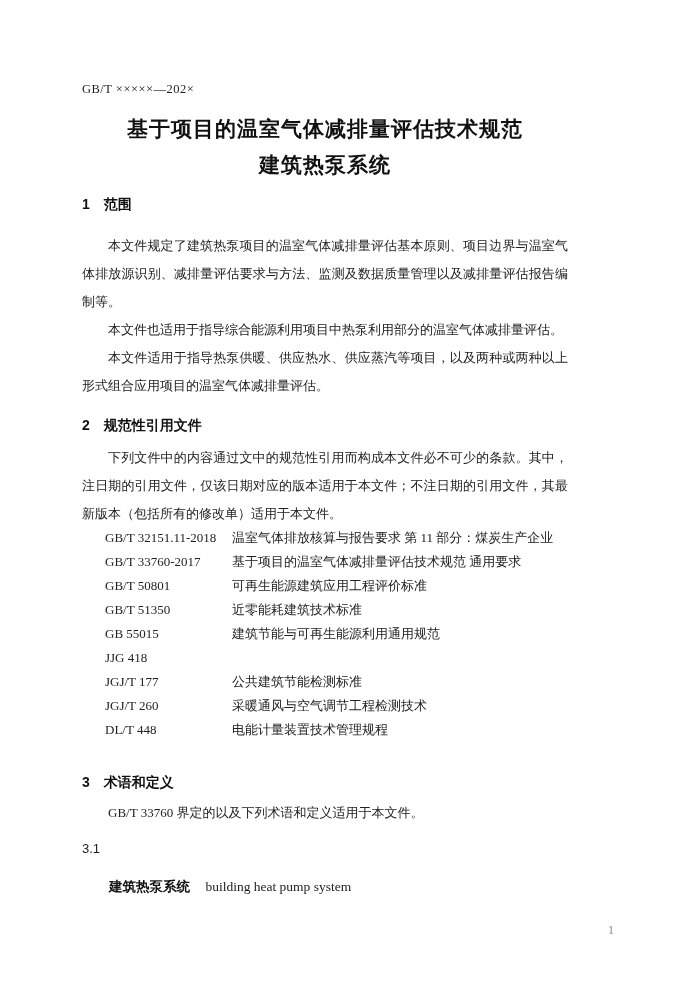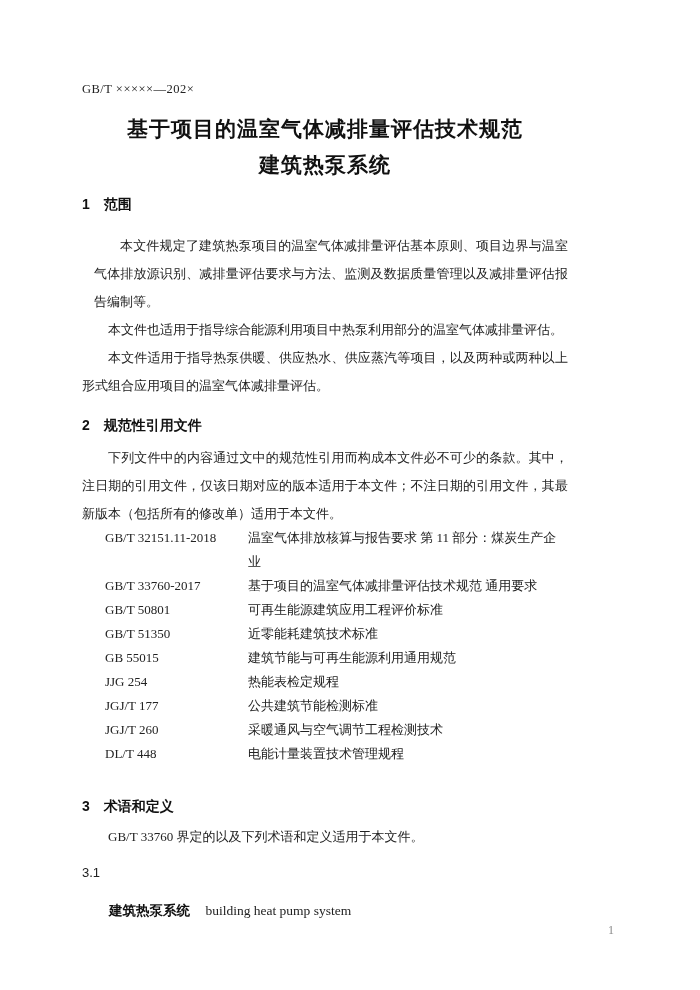--- a/index.html
+++ b/index.html
@@ -54,32 +54,31 @@
   .sec2 { margin-top: 16px; }
   .sec3 { margin-top: 31px; }
   p.body {
     margin: 0;
     font-size: 13px;
     line-height: 28px;
     text-indent: 2em;
     text-align: justify;
     color: #222222;
   }
-  p.body.first { margin-top: 19px; margin-left: 12px; }
+  p.body.first { margin-top: 19px; }
   p.body.intro2 { margin-top: 10px; }
   p.body.intro3 { margin-top: 8px; }
   .ref-list {
     margin: -2px 0 0 23px;
   }
   .ref-row {
     display: flex;
     line-height: 24px;
     font-size: 13px;
     color: #222222;
-    gap: 16px;
   }
   .ref-code {
     flex: none;
     width: 127px;
   }
   .ref-title {
     flex: 1;
   }
   .term-num {
     margin-top: 13px;
@@ -153,22 +152,21 @@
       </div>
         <div class="ref-row">
         <span class="ref-code">GB/T 51350</span>
         <span class="ref-title">近零能耗建筑技术标准</span>
       </div>
         <div class="ref-row">
         <span class="ref-code">GB 55015</span>
         <span class="ref-title">建筑节能与可再生能源利用通用规范</span>
       </div>
         <div class="ref-row">
-        <span class="ref-code">JJG 254</span>
-        <span class="ref-title">热能表检定规程</span>
+        <span class="ref-code">JJG 418</span>
       </div>
         <div class="ref-row">
         <span class="ref-code">JGJ/T 177</span>
         <span class="ref-title">公共建筑节能检测标准</span>
       </div>
         <div class="ref-row">
         <span class="ref-code">JGJ/T 260</span>
         <span class="ref-title">采暖通风与空气调节工程检测技术</span>
       </div>
         <div class="ref-row">

